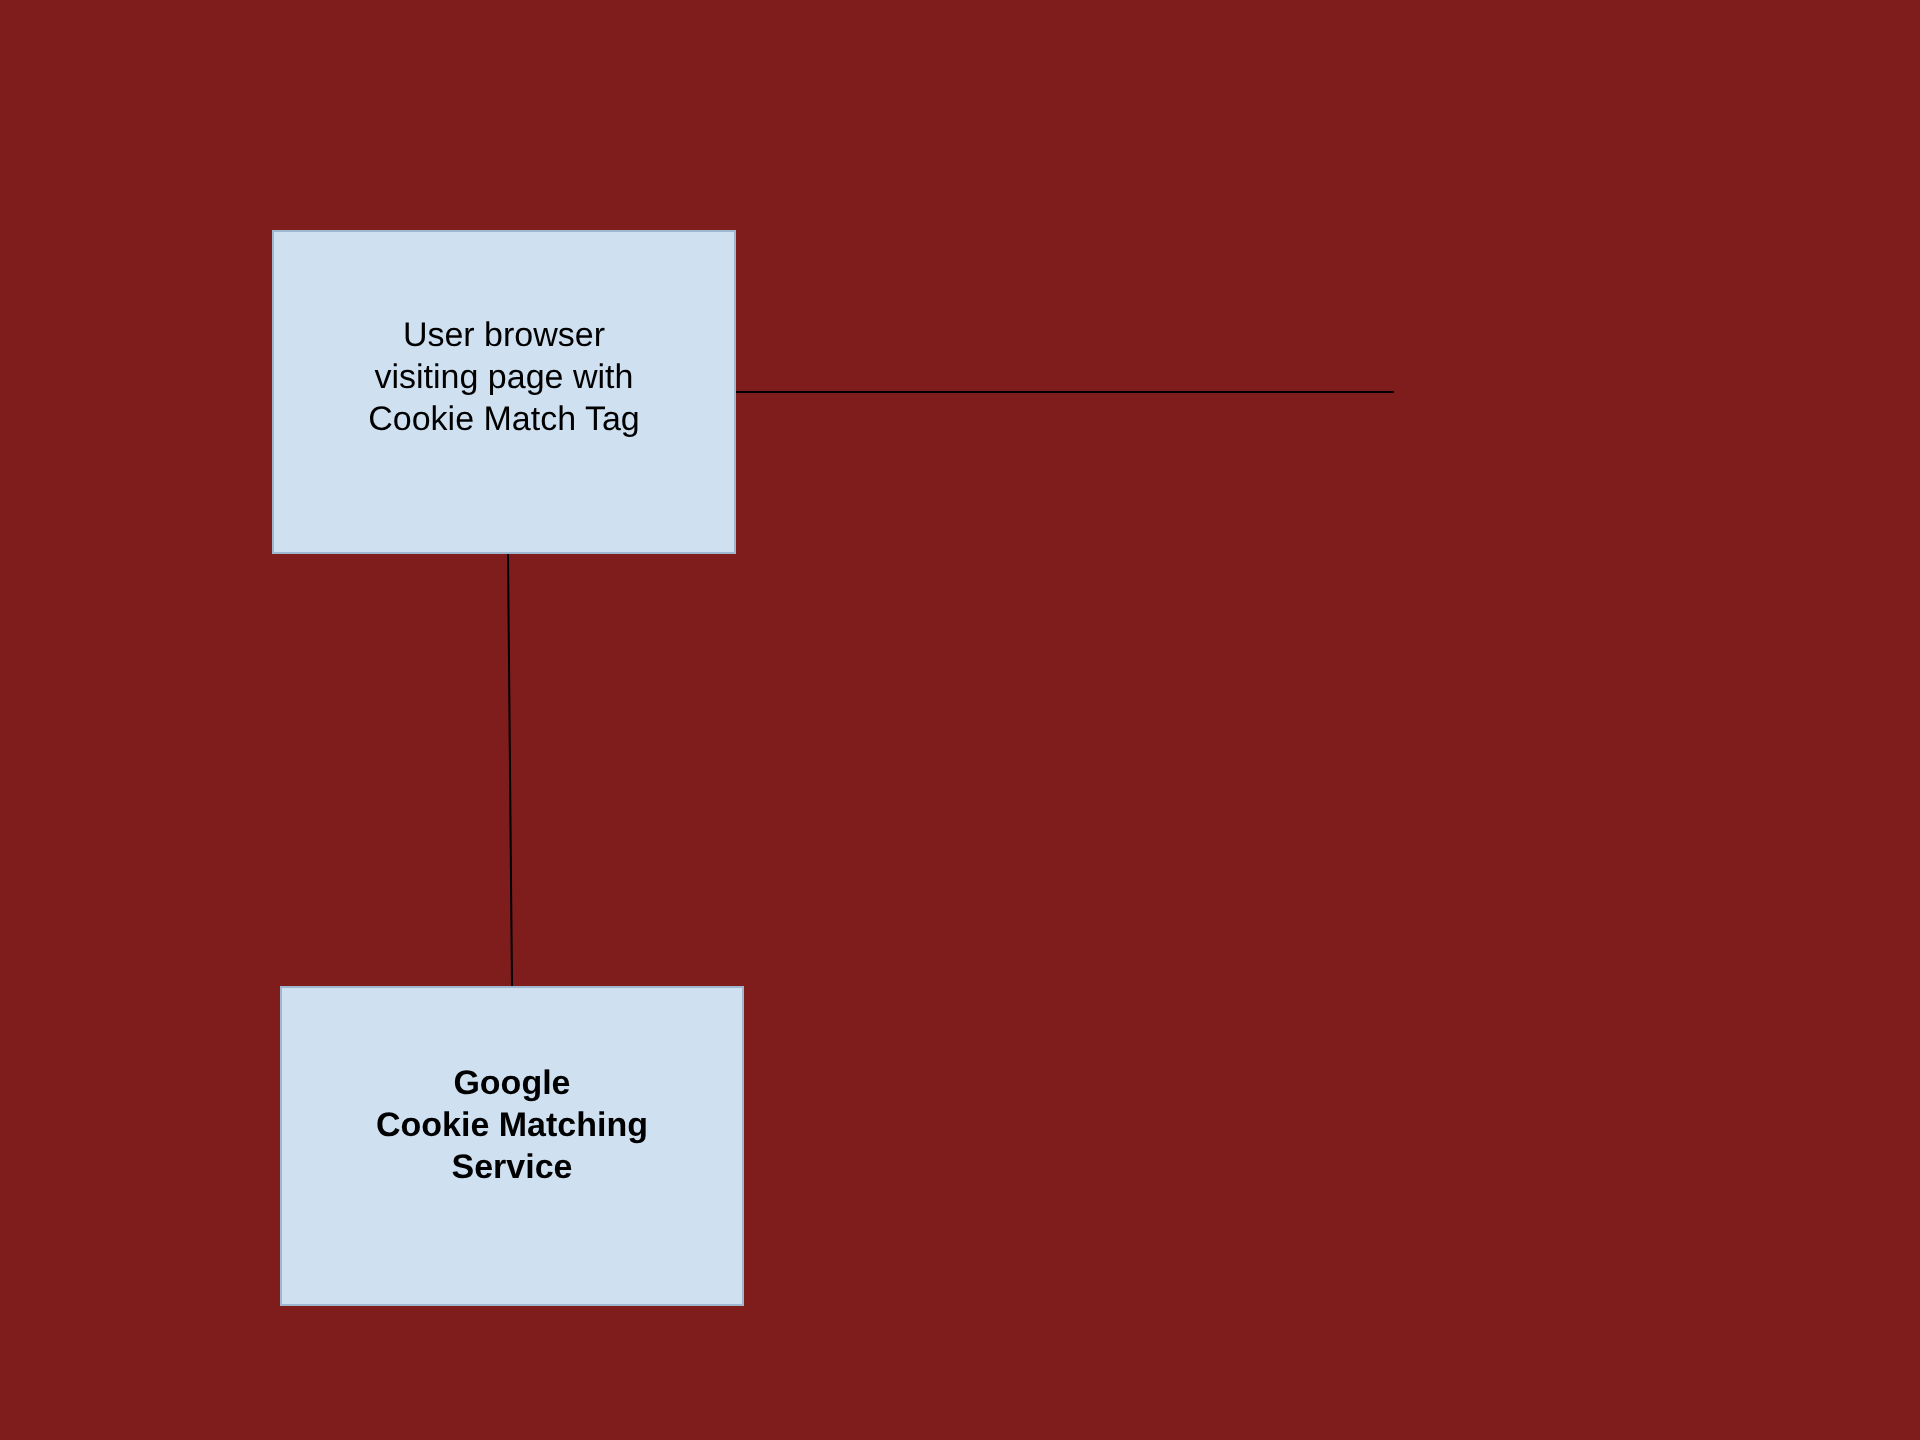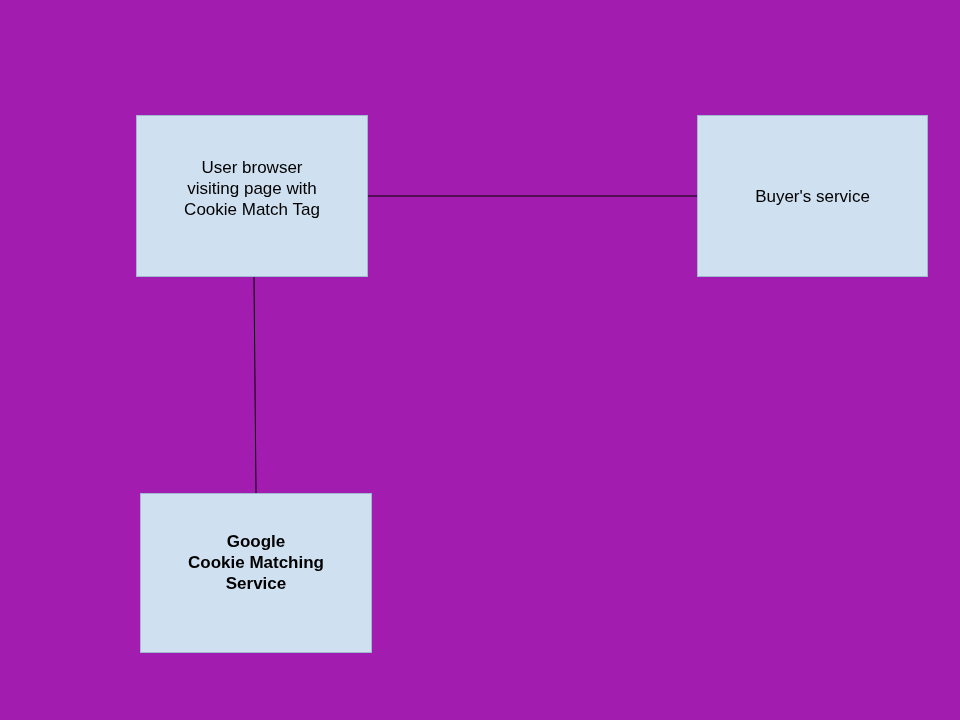--- a/index.html
+++ b/index.html
@@ -8,21 +8,21 @@
     padding: 0;
     background: #000000;
   }
   body {
     font-family: "Liberation Sans", sans-serif;
   }
   #canvas {
     position: relative;
     width: 960px;
     height: 720px;
-    background: #a21caf;
+    background: #7f1d1d;
     overflow: hidden;
   }
   .node {
     position: absolute;
     box-sizing: border-box;
     background: #cfe0f0;
     border: 1px solid #9fb8cf;
     display: flex;
     align-items: center;
     justify-content: center;
@@ -77,23 +77,20 @@
     <line class="connector" x1="368" y1="196" x2="697" y2="196" stroke-width="1"></line>
     <line class="connector" x1="254" y1="277" x2="256" y2="493" stroke-width="1"></line>
   </svg>
 
   <div class="node" id="node-user-browser">
     <span class="node-label">User browser
 visiting page with
 Cookie Match Tag</span>
   </div>
 
-  <div class="node" id="node-buyers-service">
-    <span class="node-label">Buyer's service</span>
-  </div>
 
   <div class="node" id="node-google-cookie-matching">
     <span class="node-label">Google
 Cookie Matching
 Service</span>
   </div>
 
 </div>
 
 </body></html>

